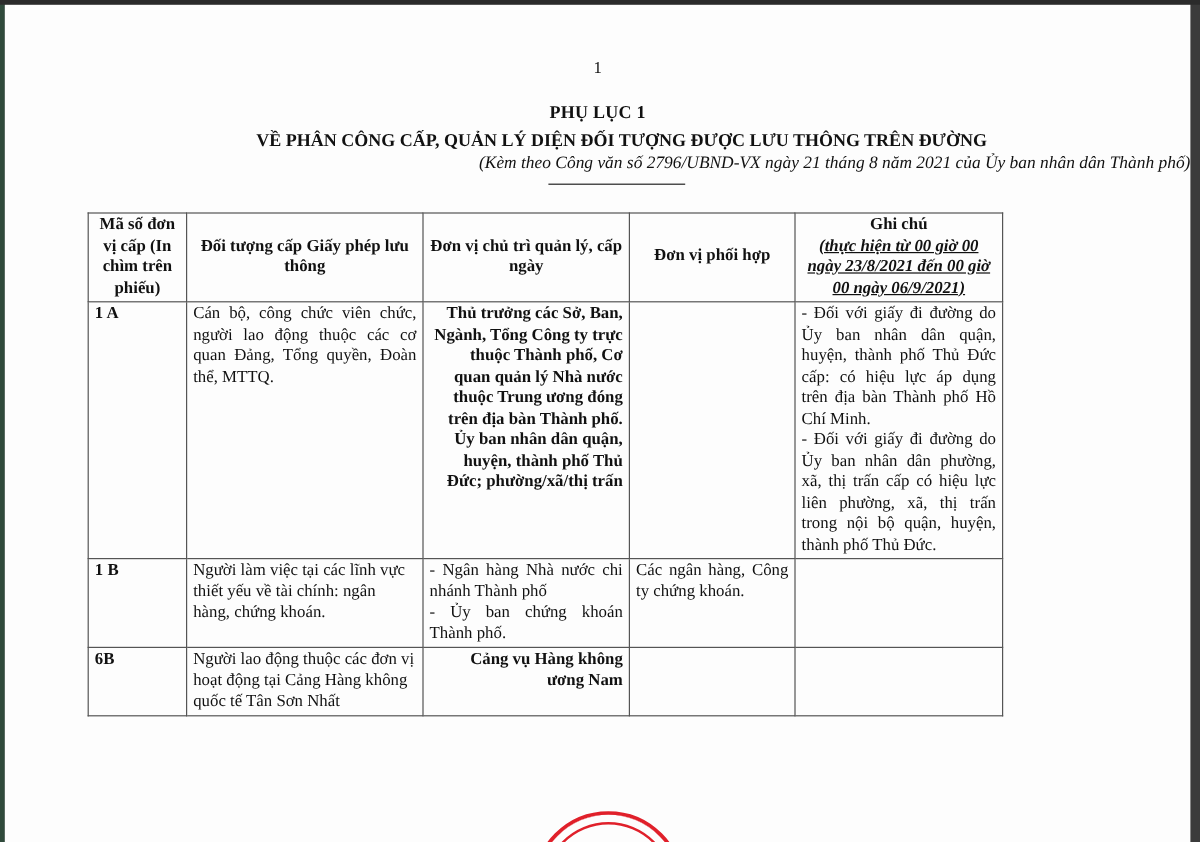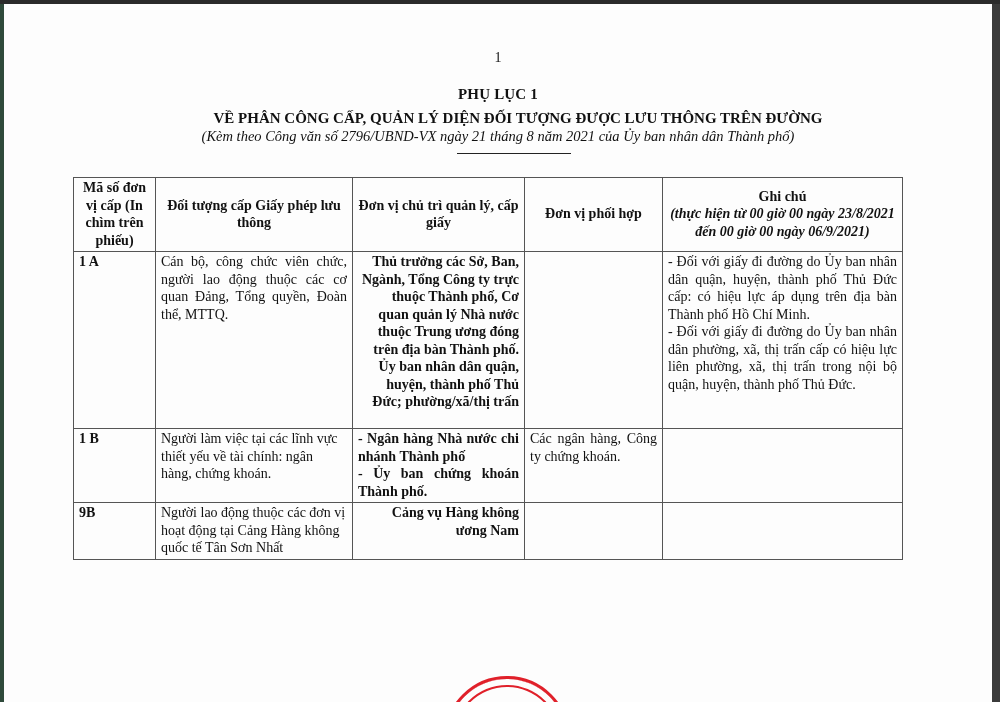--- a/index.html
+++ b/index.html
@@ -12,42 +12,42 @@
   .top-strip { position:absolute; left:0; top:0; width:1000px; height:4px; background:#2b2b2b; }
   .left-strip { position:absolute; left:0; top:4px; width:4px; height:698px; background:#2f4a3b; }
   .right-strip { position:absolute; right:0; top:4px; width:8px; height:698px; background:#3b3b3b; }
   .page {
     position:absolute; left:4px; top:4px; width:988px; height:698px;
     background:#fdfdfd;
   }
   .page-num { position:absolute; top:46px; left:0; width:100%; text-align:center; font-size:14px; }
   .title { position:absolute; top:82px; left:0; width:100%; text-align:center; font-weight:bold; font-size:15px; letter-spacing:0.2px; }
   .subtitle { position:absolute; top:106px; left:0; width:100%; text-align:center; font-weight:bold; font-size:15px;padding-left:20px; }
-  .ref { position:absolute; top:124px; left:0; width:100%; text-align:center; font-style:italic; font-size:14.5px; }
+  .ref { position:absolute; top:124px; left:0; width:100%; text-align:right; font-style:italic; font-size:14.5px; }
   .rule { position:absolute; top:149px; left:453px; width:114px; height:1px; background:#222; }
 
   table.appendix {
-    position:absolute; left:69px; top:173px; width:830px;
+    position:absolute; left:69px; top:173px; width:763px;
     border-collapse:collapse; table-layout:fixed;
     font-size:14px; line-height:17.5px;
   }
   table.appendix td, table.appendix th {
     border:1px solid #555; vertical-align:top; padding:1px 5px 2px 5px;
   }
   table.appendix th { font-weight:bold; text-align:center; vertical-align:middle; }
   .col-code { width:82px; }
   .col-target { width:197px; }
   .col-issuer { width:172px; }
   .col-coord { width:138px; }
   .col-note { width:auto; }
   td.code { text-align:left; font-weight:bold; }
   td.issuer { text-align:right; font-weight:bold; }
-  td.issuer.plain { text-align:justify; font-weight:bold; }
+  td.issuer.plain { text-align:justify; font-weight:normal; }
   td.just { text-align:justify; }
-  .note-head-sub { font-style:italic; }
+  .note-head-sub { font-style:italic;text-decoration:underline; }
   .p { display:block; }
 
   .seal {
     position:absolute; left:440px; top:672px; width:120px; height:120px;
     border-radius:50%; border:3px solid #e0202a;
     box-shadow: inset 0 0 0 6px #fdfdfd, inset 0 0 0 8px #e0202a;
   }
   .seal-text { position:absolute; left:0; top:12px; width:100%; text-align:center; color:#e0202a; font-size:9px; font-weight:bold; letter-spacing:6px; }
 </style>
 </head>
@@ -69,21 +69,21 @@
       <col class="col-code">
         <col class="col-target">
         <col class="col-issuer">
         <col class="col-coord">
         <col class="col-note">
     </colgroup>
     <tbody>
         <tr style="height:71px;">
       <th>Mã số đơn vị cấp (In chìm trên phiếu)</th>
       <th>Đối tượng cấp Giấy phép lưu thông</th>
-      <th>Đơn vị chủ trì quản lý, cấp giấy</th>
+      <th>Đơn vị chủ trì quản lý, cấp ngày</th>
       <th>Đơn vị phối hợp</th>
       <th>
         <span class="p">Ghi chú</span>
         <span class="p note-head-sub">(thực hiện từ 00 giờ 00 ngày 23/8/2021 đến 00 giờ 00 ngày 06/9/2021)</span>
       </th>
     </tr>
 
     <tr style="height:177px;">
       <td class="code">1 A</td>
       <td class="just">Cán bộ, công chức viên chức, người lao động thuộc các cơ quan Đảng, Tổng quyền, Đoàn thể, MTTQ.</td>
@@ -101,21 +101,21 @@
       <td class="issuer plain">
         <span class="p">- Ngân hàng Nhà nước chi nhánh Thành phố</span>
         <span class="p">- Ủy ban chứng khoán Thành phố.</span>
       </td>
       <td class="just">Các ngân hàng, Công ty chứng khoán.</td>
       <td></td>
     </tr>
 
 
     <tr style="height:53px;">
-      <td class="code">9B</td>
+      <td class="code">6B</td>
       <td>Người lao động thuộc các đơn vị hoạt động tại Cảng Hàng không quốc tế Tân Sơn Nhất</td>
       <td class="issuer">Cảng vụ Hàng không ương Nam</td>
       <td></td>
       <td></td>
     </tr>
 
   </tbody>
     </table>
 
   <div class="seal">

